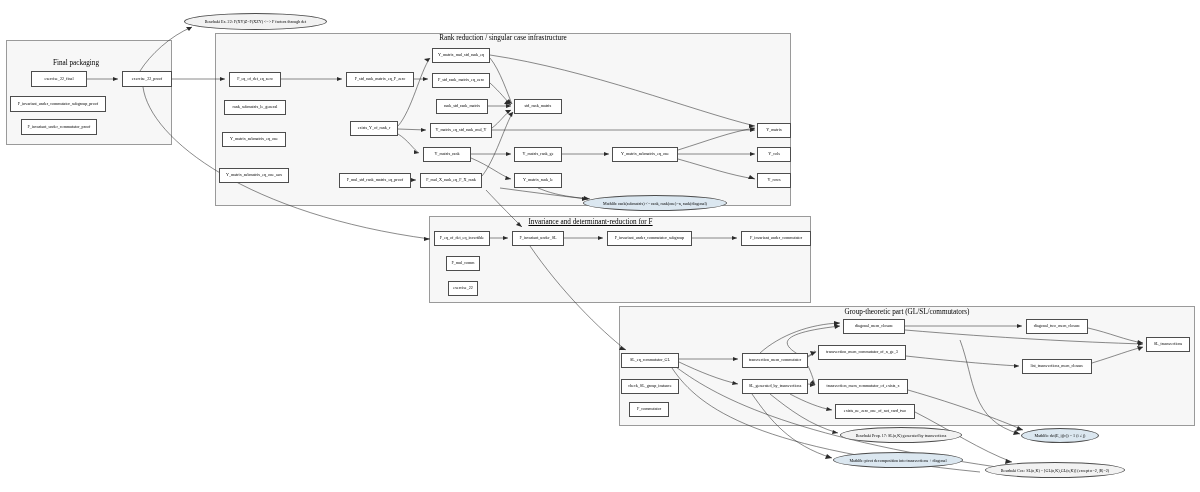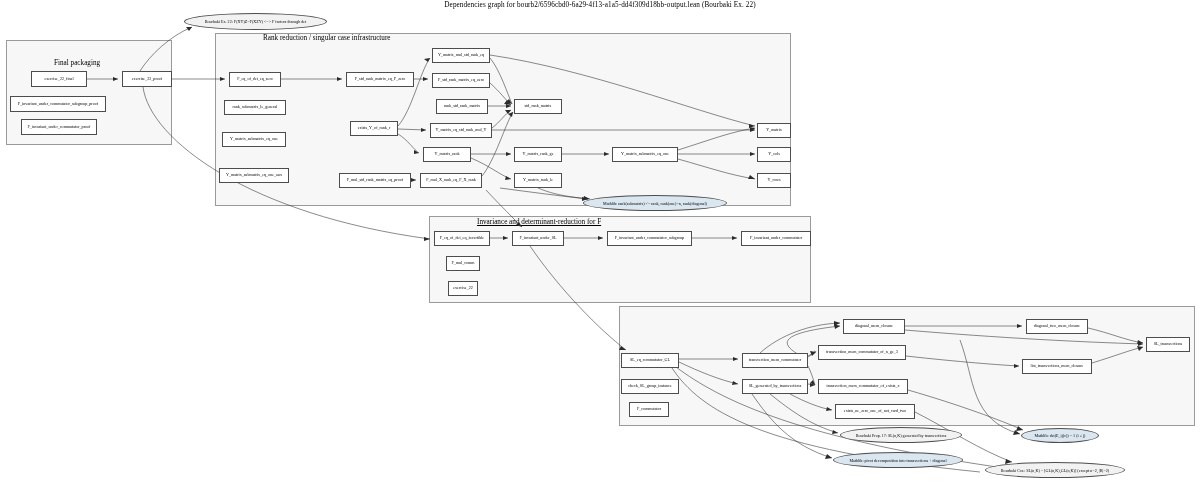--- a/index.html
+++ b/index.html
@@ -10,21 +10,21 @@
     color:#000;
     overflow:hidden;
     position:relative;
   }
   #graph{position:absolute;left:0;top:0;width:1200px;height:492px;}
   .title{
     position:absolute;left:0;top:1px;width:1200px;
     text-align:center;font-size:7.2px;letter-spacing:.1px;
   }
   .cluster-label{
-    position:absolute;text-align:left;font-size:7.2px;white-space:nowrap;margin-left:48px;
+    position:absolute;text-align:center;font-size:7.2px;white-space:nowrap;
   }
   .cluster{
     position:absolute;border:1px solid #9a9a9a;background:#f7f7f7;
     box-sizing:border-box;
   }
   .node{
     position:absolute;box-sizing:border-box;
     border:1px solid #4d4d4d;background:#ffffff;
     display:flex;align-items:center;justify-content:center;
     font-size:4.1px;line-height:1.05;text-align:center;
@@ -42,30 +42,30 @@
   .ell.plain{background:#f2f2f2;}
   svg{position:absolute;left:0;top:0;pointer-events:none;}
   .edge{fill:none;stroke:#2b2b2b;stroke-width:.55px;}
   .ah{fill:#2b2b2b;}
 </style>
 </head>
 <body>
 
 <div id="graph">
 
-  <div class="title">Dependencies graph for bourb2/6596cbd0-6a29-4f13-a1a5-dd4f309d18bb-output.lean (Bourbaki Ex. 22)</div>
 
   <div class="cluster" style="left:6px;top:40px;width:166px;height:105px;"></div>
   <div class="cluster" style="left:215px;top:33px;width:576px;height:173px;"></div>
   <div class="cluster" style="left:429px;top:216px;width:382px;height:87px;"></div>
   <div class="cluster" style="left:619px;top:306px;width:576px;height:120px;"></div>
 
   <div class="cluster-label" style="left:6px;top:59px;width:140px;">Final packaging</div>
   <div class="cluster-label" style="left:215px;top:34px;width:576px;">Rank reduction / singular case infrastructure</div>
   <div class="cluster-label" style="left:429px;top:218px;width:323px;text-decoration:underline;">Invariance and determinant-reduction for F</div>
+  <div class="cluster-label" style="left:619px;top:308px;width:576px;">Group-theoretic part (GL/SL/commutators)</div>
 
   <svg width="1200" height="492">
     <defs></defs>
     <g>
 
       <path class="edge" d="M87,79 L118,79"></path>
       <polygon class="ah" points="118,79 113,77 113,81"></polygon>
 
       <path class="edge" d="M140,71 C150,55 170,36 192,27"></path>
       <polygon class="ah" points="192,27 186,27 189,31"></polygon>

